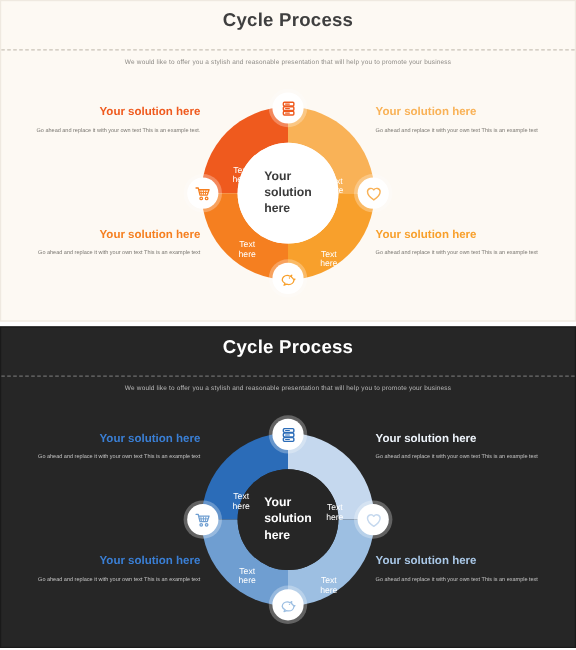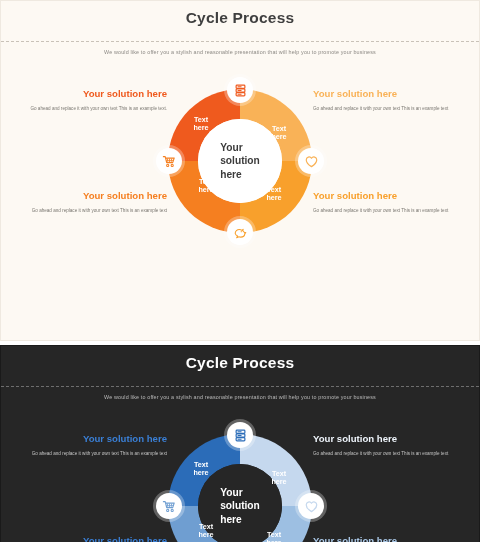--- a/index.html
+++ b/index.html
@@ -10,21 +10,21 @@
   body {
     width: 480px;
     height: 542px;
     font-family: "Liberation Sans", sans-serif;
     overflow: hidden;
   }
 
   .slide {
     position: relative;
     width: 480px;
-    height: 341px;
+    height: 268px;
     overflow: hidden;
     box-sizing: border-box;
   }
   .slide.light {
     background: #fdf9f3;
     border: 1px solid #efe9e0;
   }
   .slide.dark {
     background: #262626;
     border: 1px solid #1a1a1a;
@@ -98,25 +98,26 @@
     top: 80px;
     transform: translateX(-50%);
     width: 160px;
     height: 160px;
   }
   .donut-svg { display: block; width: 160px; height: 160px; }
 
   .seg-label {
     position: absolute;
     font-size: 7.2px;
-    font-weight: bold;
+    font-weight: normal;
     color: #ffffff;
     line-height: 1.12;
     text-align: center;
     white-space: pre-line;
+    margin-top: 22px;
   }
   .lbl-tl { left: 26px;  top: 35px;  width: 30px; }
   .lbl-tr { left: 104px; top: 44px;  width: 30px; }
   .lbl-bl { left: 31px;  top: 97px;  width: 30px; }
   .lbl-br { left: 99px;  top: 105px; width: 30px; }
 
   .hub {
     position: absolute;
     left: 38px;
     top: 38px;

